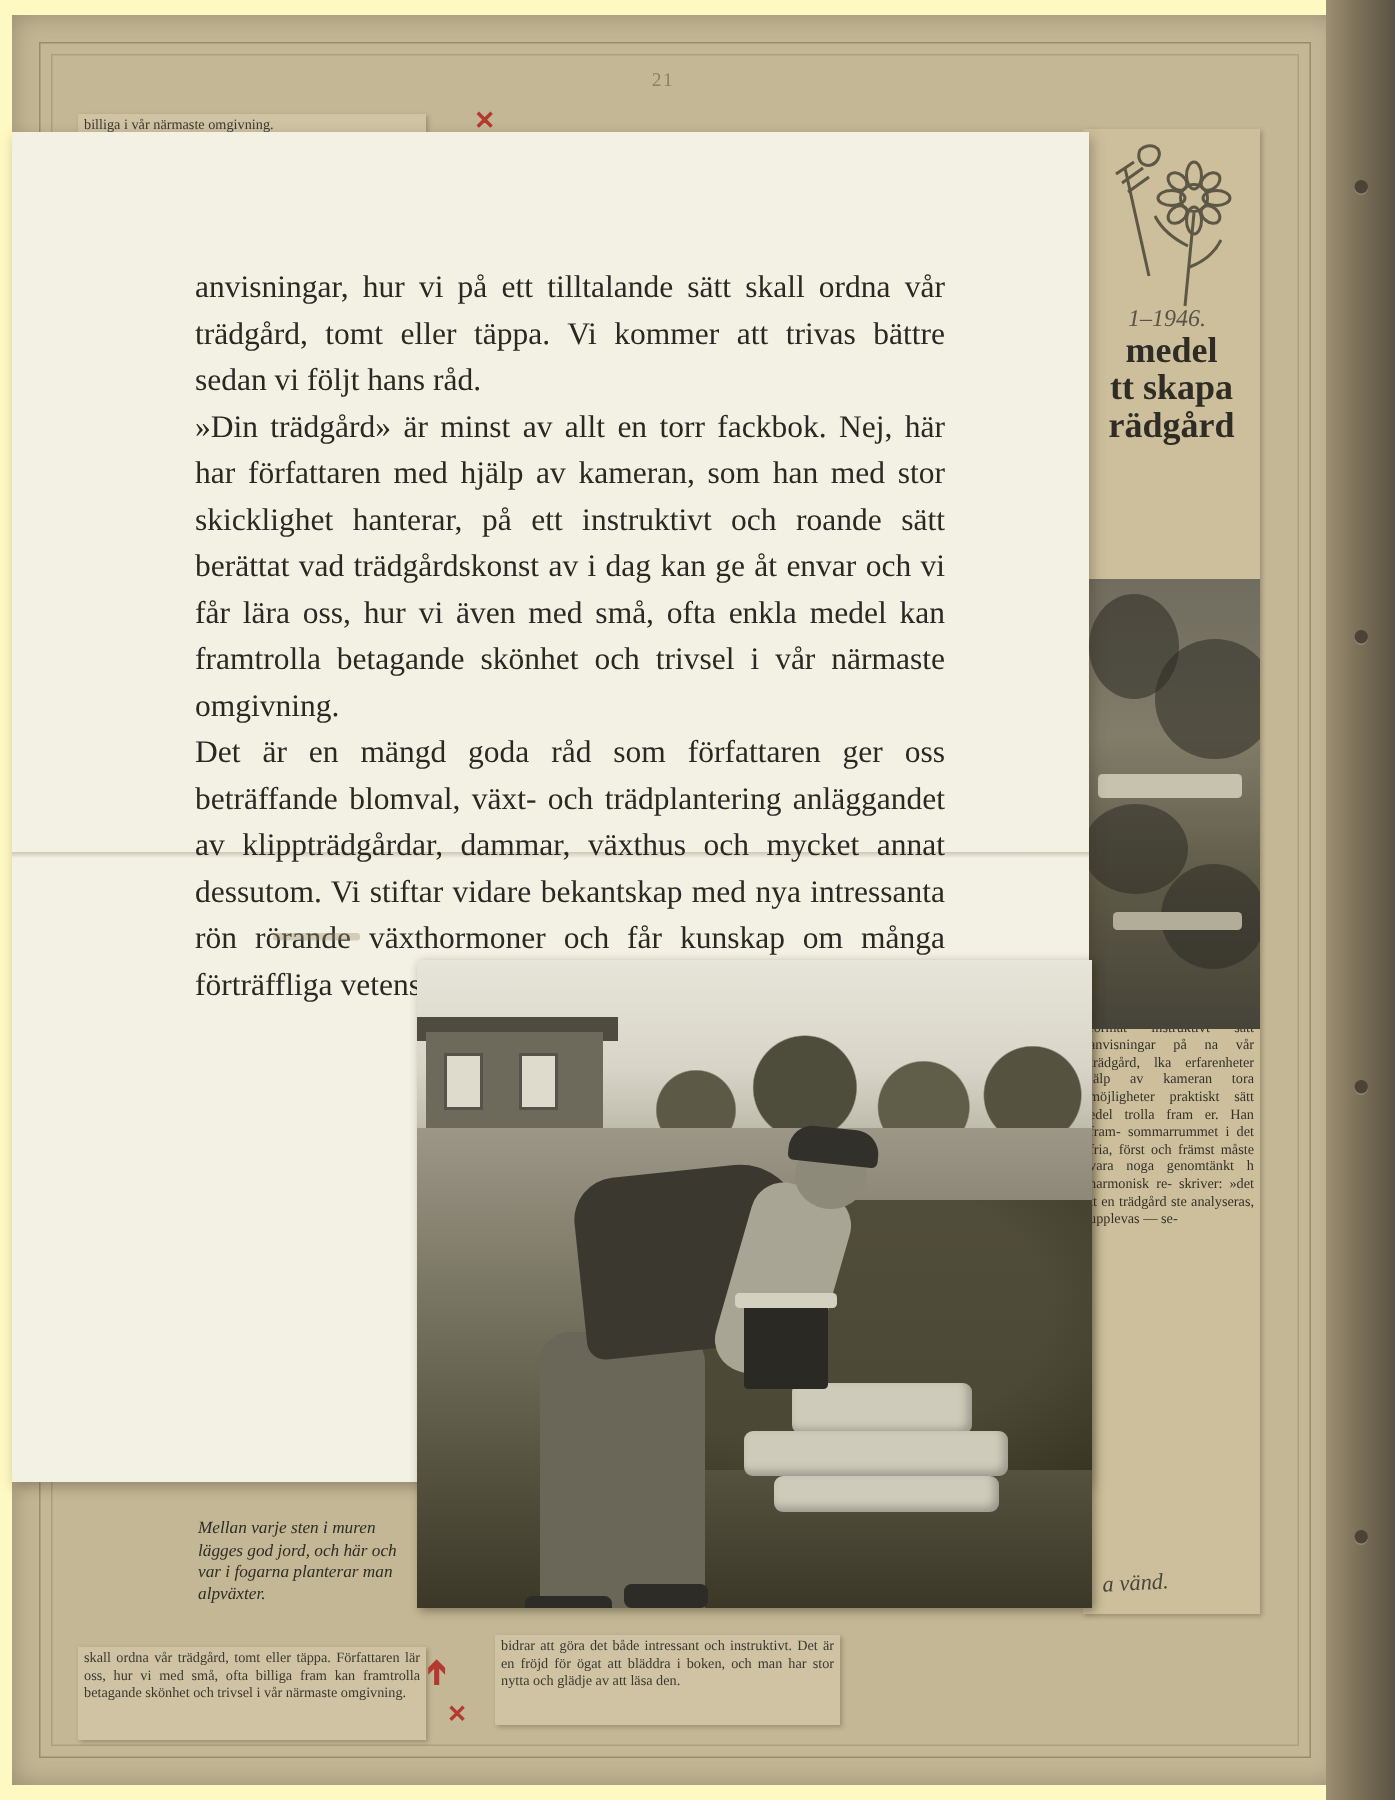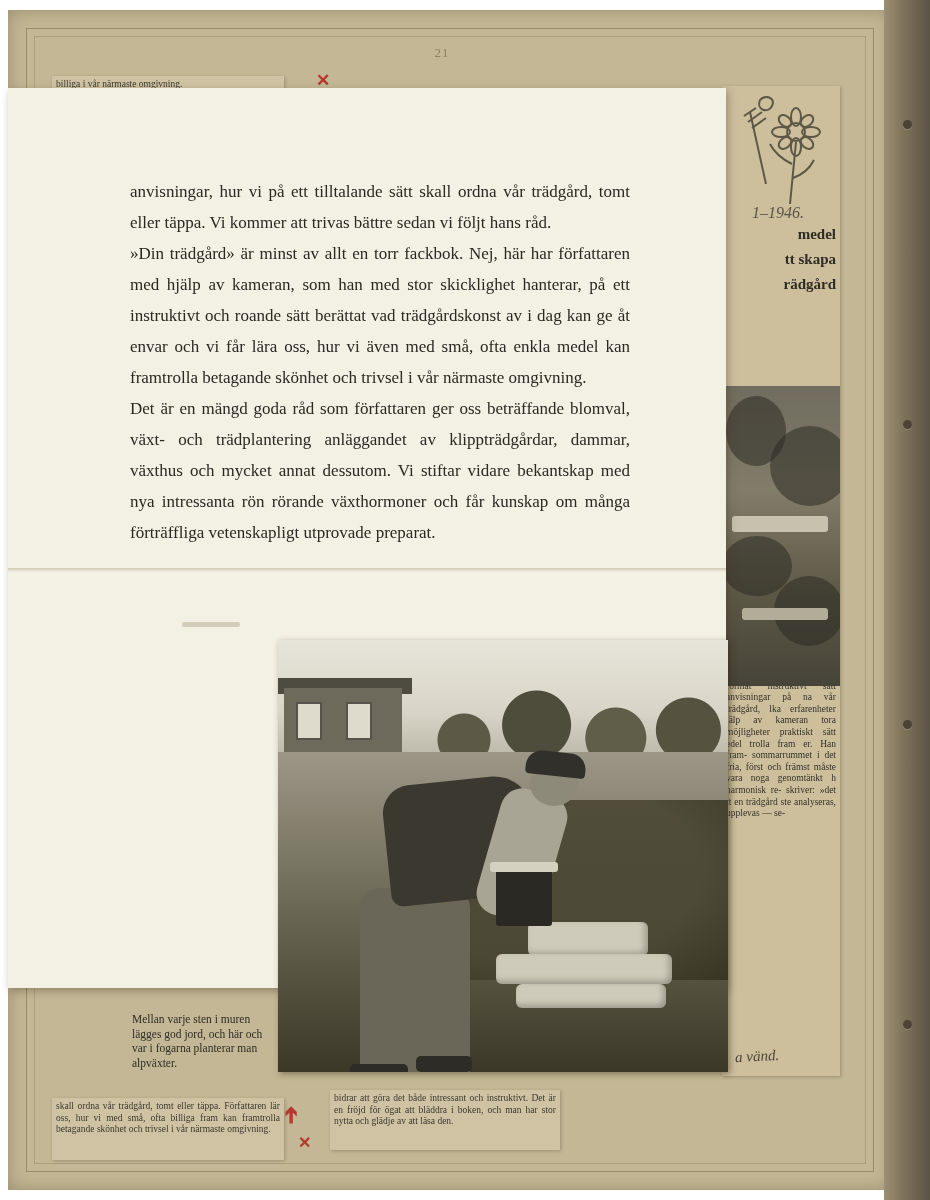--- a/index.html
+++ b/index.html
@@ -12,21 +12,21 @@
     height: 1200px;
     overflow: hidden;
     font-family: "Liberation Serif", serif;
   }
 
   
   #scrapbook {
     position: relative;
     width: 930px;
     height: 1200px;
-    background: #ffffff;
+    background: #fef9c3;
     overflow: hidden;
   }
   .album-page {
     position: absolute;
     left: 8px;
     top: 10px;
     width: 884px;
     height: 1180px;
     background: #c3b795;
     box-shadow: 0 0 18px rgba(70,60,40,0.35) inset;
@@ -107,25 +107,25 @@
     top: 86px;
     width: 118px;
     height: 990px;
     background: #cdbf9c;
     box-shadow: 1px 1px 3px rgba(60,50,30,0.30);
     overflow: hidden;
   }
   #clip-right .headline {
     font-family: "Liberation Serif", serif;
     font-weight: bold;
-    font-size: 15px;
+    font-size: 24px;
     line-height: 25px;
     color: #2f2c26;
     padding: 0 4px;
-    text-align: right;
+    text-align: center;
   }
   #clip-right .handnote {
     font-family: Liberation Serif, serif;
     font-style: italic;
     font-size: 16px;
     color: #5a5448;
     text-align: center;
     padding-right: 6px;
   }
   #clip-right .rt {
@@ -196,21 +196,21 @@
     width: 718px;
     height: 4px;
     background: linear-gradient(180deg, rgba(160,150,120,0.45), rgba(255,255,255,0.0));
   }
   .review-body {
     position: absolute;
     left: 122px;
     top: 88px;
     width: 500px;
     font-family: "Liberation Serif", serif;
-    font-size: 17px;
+    font-size: 21px;
     line-height: 31px;
     color: #2a2822;
     text-align: justify;
   }
   .review-body p { margin: 0 0 0 0; }
 
   
   #photo {
     position: absolute;
     left: 278px;
@@ -286,20 +286,21 @@
   .ph-bucket-lid {
     position: absolute; left: 212px; top: 222px; width: 68px; height: 10px;
     background: #d5d1c0; border-radius: 3px;
   }
   .photo-caption {
     position: absolute;
     left: 132px;
     top: 1012px;
     width: 142px;
     font-family: "Liberation Serif", serif;
+    font-style: italic;
     font-size: 11.5px;
     line-height: 14.5px;
     color: #2e2c25;
   }
 
   
   .smudge {
     position: absolute;
     background: rgba(150,140,110,0.35);
     border-radius: 2px;

